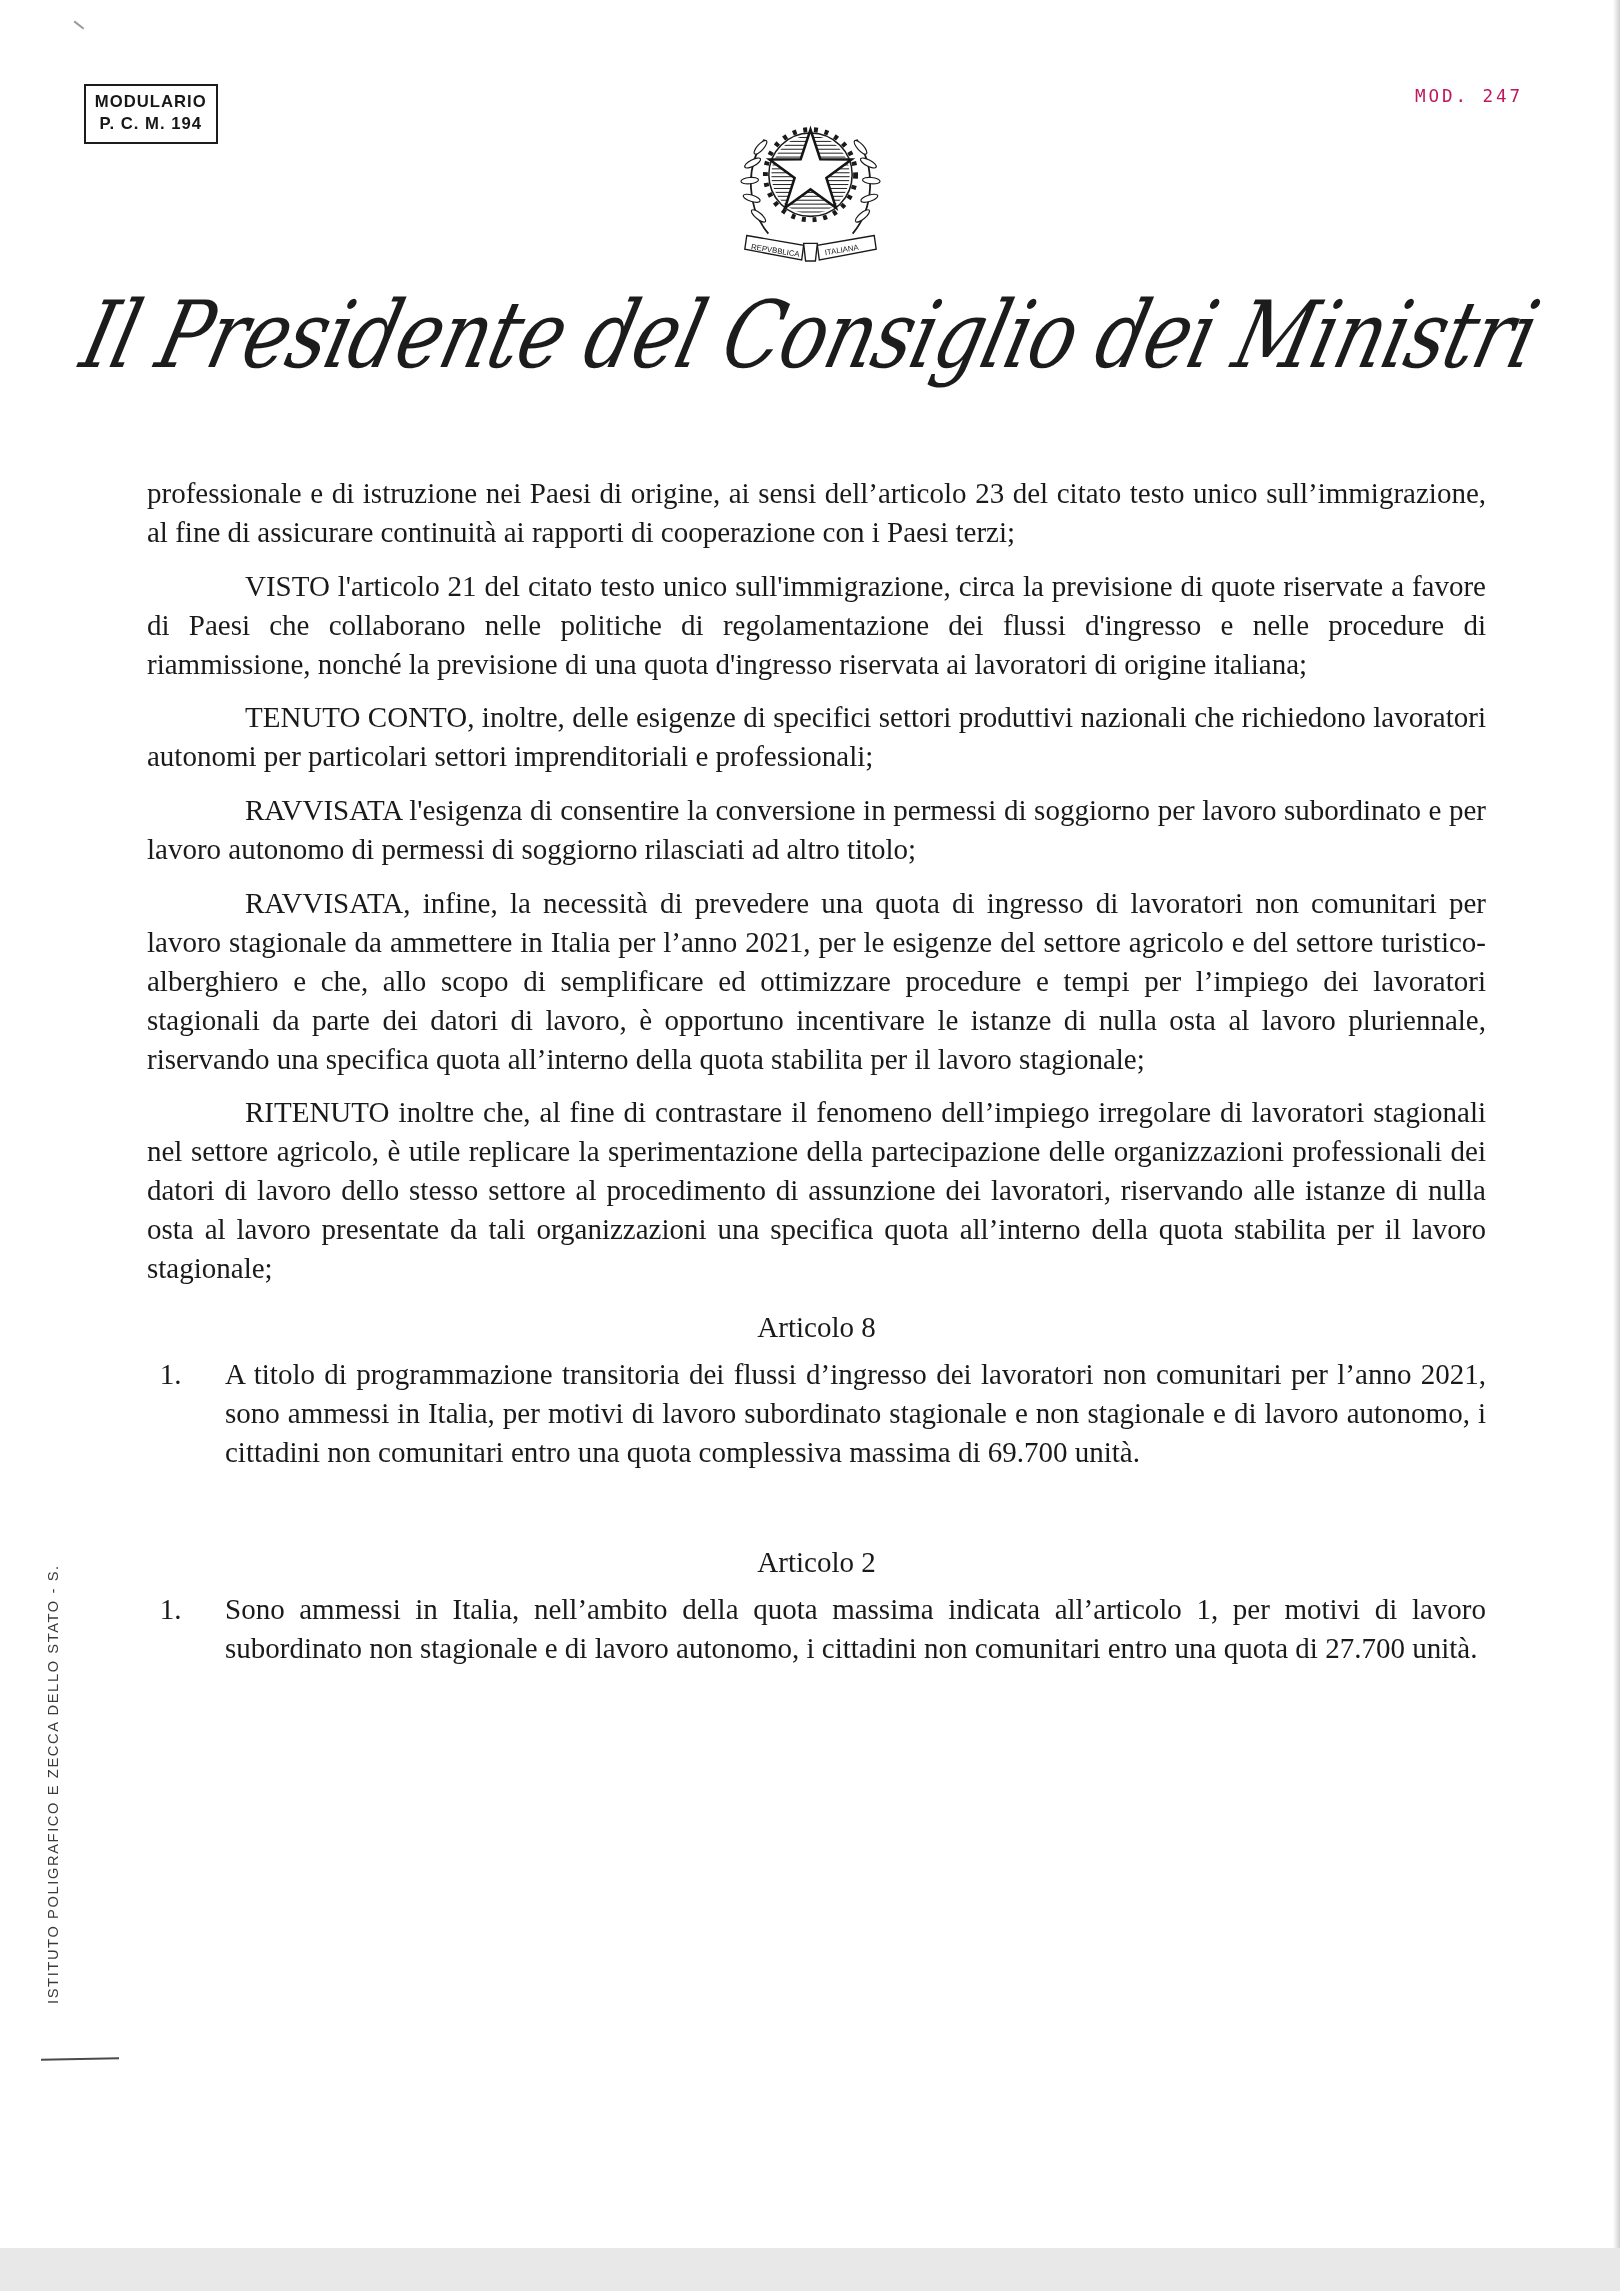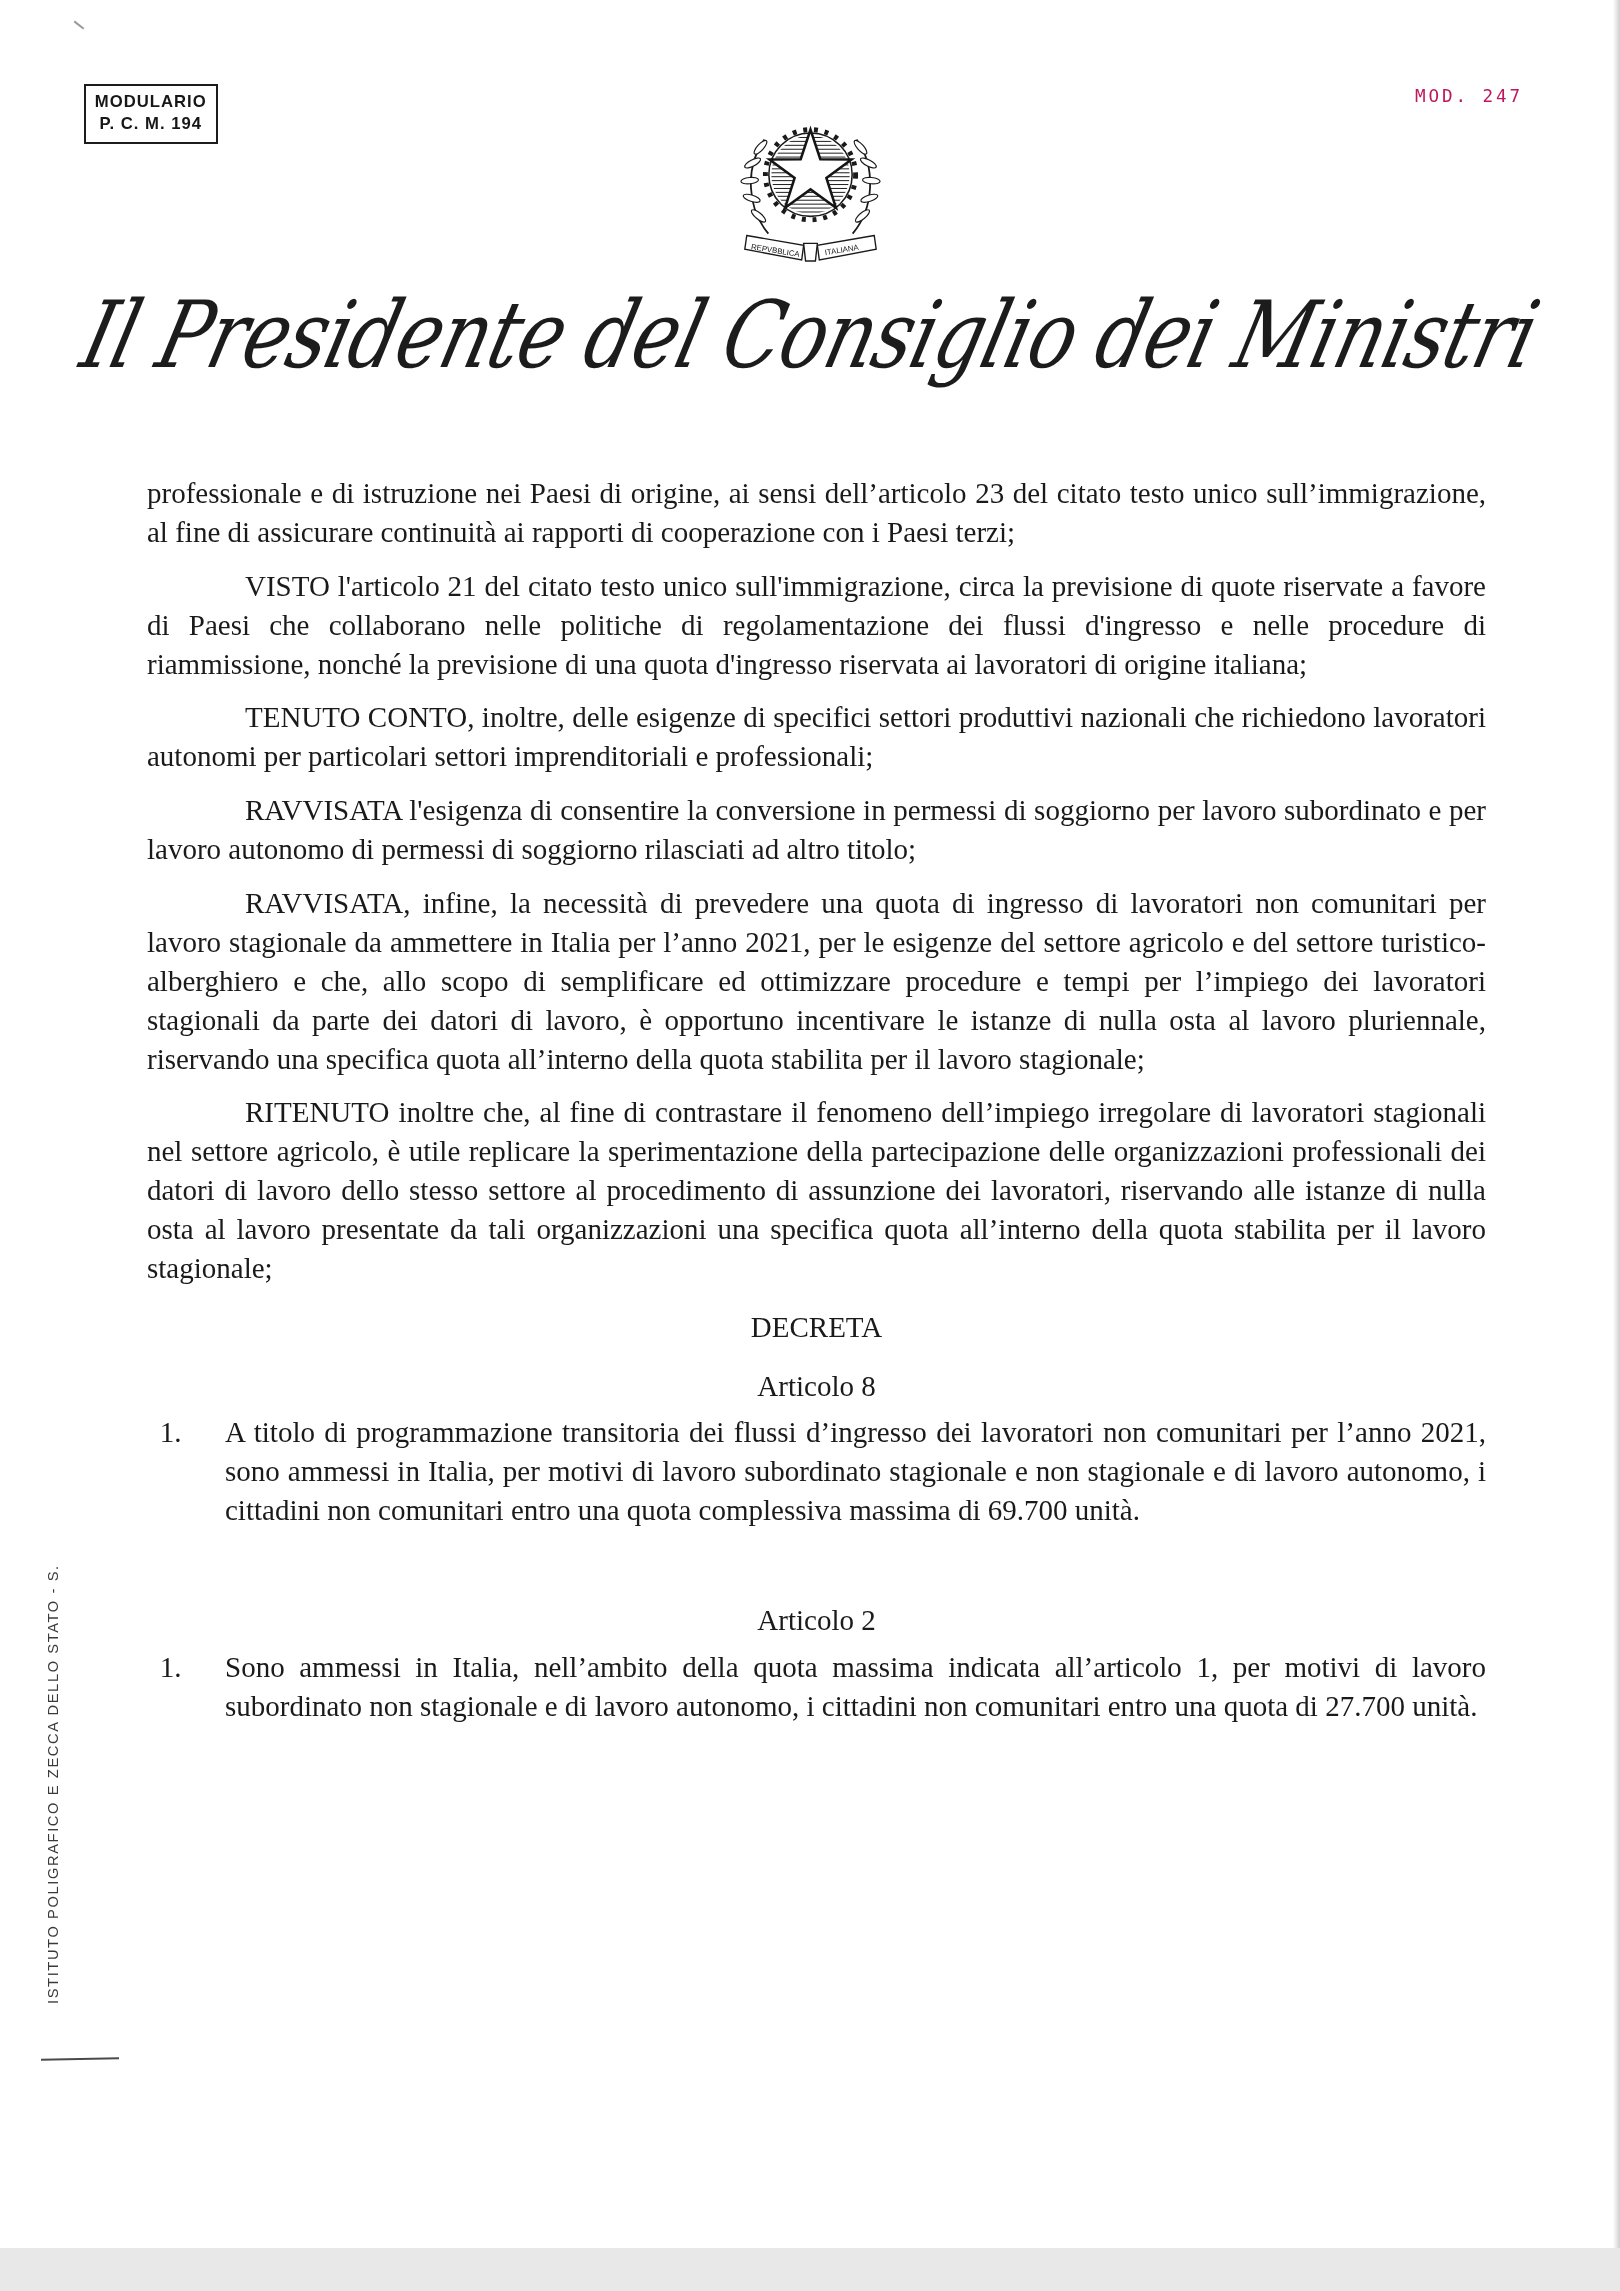--- a/index.html
+++ b/index.html
@@ -206,21 +206,20 @@
   <h1 class="script-title">Il Presidente del Consiglio dei Ministri</h1>
 
   <div class="body-text">
     <p class="para no-indent">professionale e di istruzione nei Paesi di origine, ai sensi dell’articolo 23 del citato testo unico sull’immigrazione, al fine di assicurare continuità ai rapporti di cooperazione con i Paesi terzi;</p>
     <p class="para">VISTO l'articolo 21 del citato testo unico sull'immigrazione, circa la previsione di quote riservate a favore di Paesi che collaborano nelle politiche di regolamentazione dei flussi d'ingresso e nelle procedure di riammissione, nonché la previsione di una quota d'ingresso riservata ai lavoratori di origine italiana;</p>
     <p class="para">TENUTO CONTO, inoltre, delle esigenze di specifici settori produttivi nazionali che richiedono lavoratori autonomi per particolari settori imprenditoriali e professionali;</p>
     <p class="para">RAVVISATA l'esigenza di consentire la conversione in permessi di soggiorno per lavoro subordinato e per lavoro autonomo di permessi di soggiorno rilasciati ad altro titolo;</p>
     <p class="para">RAVVISATA, infine, la necessità di prevedere una quota di ingresso di lavoratori non comunitari per lavoro stagionale da ammettere in Italia per l’anno 2021, per le esigenze del settore agricolo e del settore turistico-alberghiero e che, allo scopo di semplificare ed ottimizzare procedure e tempi per l’impiego dei lavoratori stagionali da parte dei datori di lavoro, è opportuno incentivare le istanze di nulla osta al lavoro pluriennale, riservando una specifica quota all’interno della quota stabilita per il lavoro stagionale;</p>
     <p class="para">RITENUTO inoltre che, al fine di contrastare il fenomeno dell’impiego irregolare di lavoratori stagionali nel settore agricolo, è utile replicare la sperimentazione della partecipazione delle organizzazioni professionali dei datori di lavoro dello stesso settore al procedimento di assunzione dei lavoratori, riservando alle istanze di nulla osta al lavoro presentate da tali organizzazioni una specifica quota all’interno della quota stabilita per il lavoro stagionale;</p>
 
-    <div class="heading">DECRETA</div>
 
     <div class="heading">Articolo 8</div>
     <div class="list-item">
       <span class="num">1.</span>
       <span class="item-text">A titolo di programmazione transitoria dei flussi d’ingresso dei lavoratori non comunitari per l’anno 2021, sono ammessi in Italia, per motivi di lavoro subordinato stagionale e non stagionale e di lavoro autonomo, i cittadini non comunitari entro una quota complessiva massima di 69.700 unità.</span>
     </div>
 
     <div class="heading art2">Articolo 2</div>
     <div class="list-item">
       <span class="num">1.</span>

